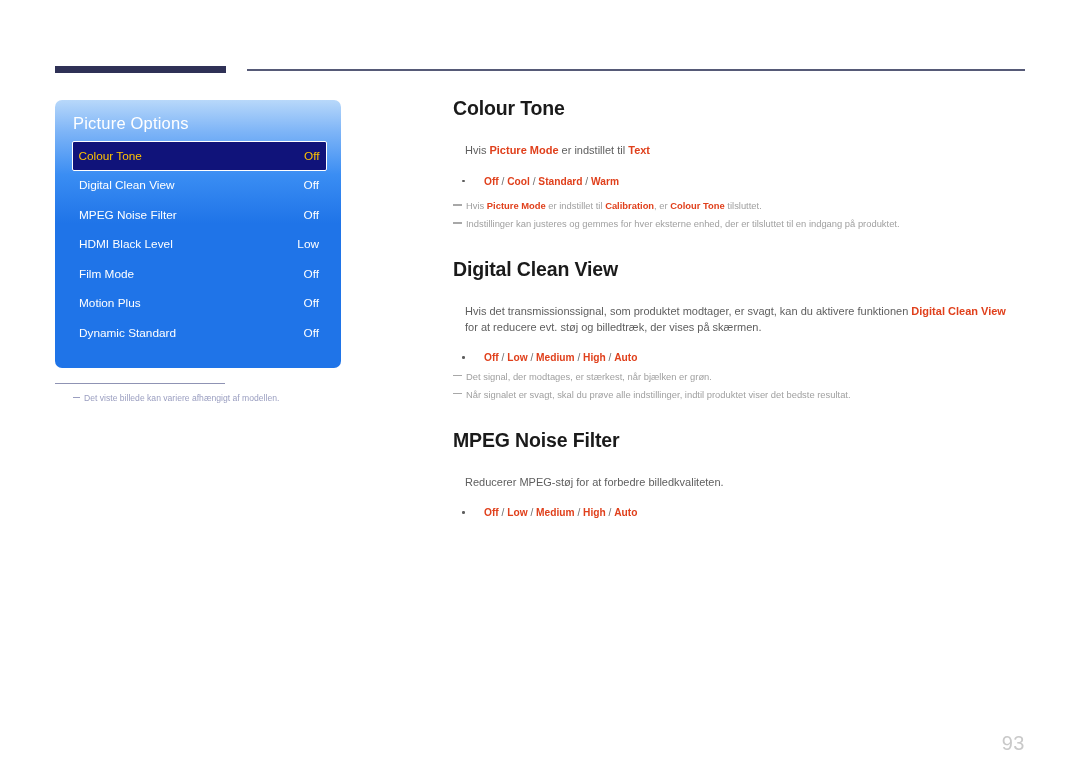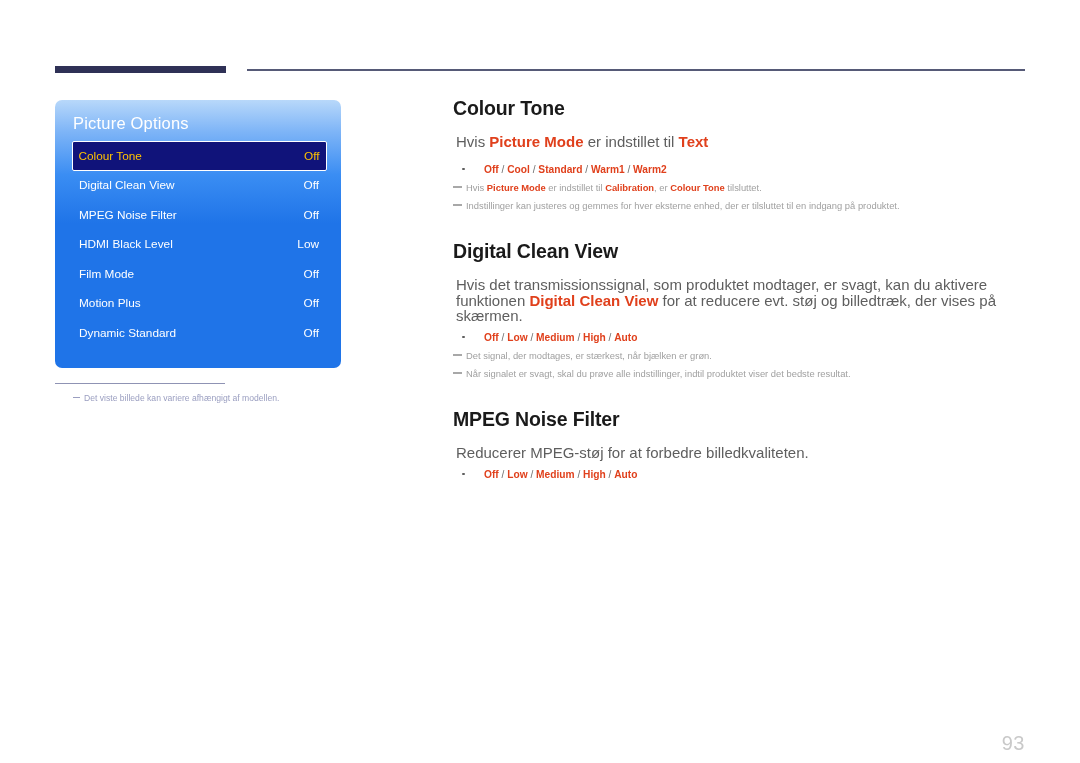--- a/index.html
+++ b/index.html
@@ -133,24 +133,24 @@
   }
   .sec-heading {
     font-size: 19.5px;
     font-weight: bold;
     color: #1a1a1a;
     letter-spacing: -0.15px;
     margin: 0;
     line-height: 24px;
   }
   .para {
-    font-size: 15px;
+    font-size: 11px;
     color: #5e5e5e;
     line-height: 15.5px;
-    margin: 3px;
+    margin: 12px;
   }
   .para b,
   .bullet b {
     color: #e0401c;
     font-weight: bold;
   }
   .bullet {
     font-size: 10.2px;
     line-height: 15.5px;
     color: #e0401c;
@@ -261,27 +261,27 @@
 </div>
 
 <div class="content">
 
   <h2 class="sec-heading">Colour Tone</h2>
   <div class="sp-h-to-p"></div>
 
   <p class="para"><span>Hvis </span><b>Picture Mode</b><span> er indstillet til </span><b>Text</b></p>
 
   <div class="sp-tiny"></div>
-
-  <div class="sp-tiny"></div>
-
-  <div class="sp-tiny"></div>
   <div class="bullet">
-    <span class="dot"></span><b>Off</b><span class="sep"> / </span><b>Cool</b><span class="sep"> / </span><b>Standard</b><span class="sep"> / </span><b>Warm1</b><span class="sep"> / </span><b>Warm2</b>
-  </div>
+    <span class="dot"></span><b>Off</b><span class="sep"> / </span><b>Cool</b><span class="sep"> / </span><b>Standard</b><span class="sep"> / </span><b>Warm</b>
+  </div>
+
+  <div class="sp-tiny"></div>
+
+  <div class="sp-tiny"></div>
 
   <div class="sp-tiny"></div>
   <div class="note">
     <span class="dash"></span><span>Hvis </span><b>Picture Mode</b><span> er indstillet til </span><b>Calibration</b><span>, er </span><b>Colour Tone</b><span> tilsluttet.</span>
   </div>
 
   <div class="sp-tiny"></div>
   <div class="note">
     <span class="dash"></span><span>Indstillinger kan justeres og gemmes for hver eksterne enhed, der er tilsluttet til en indgang på produktet.</span>
   </div>

